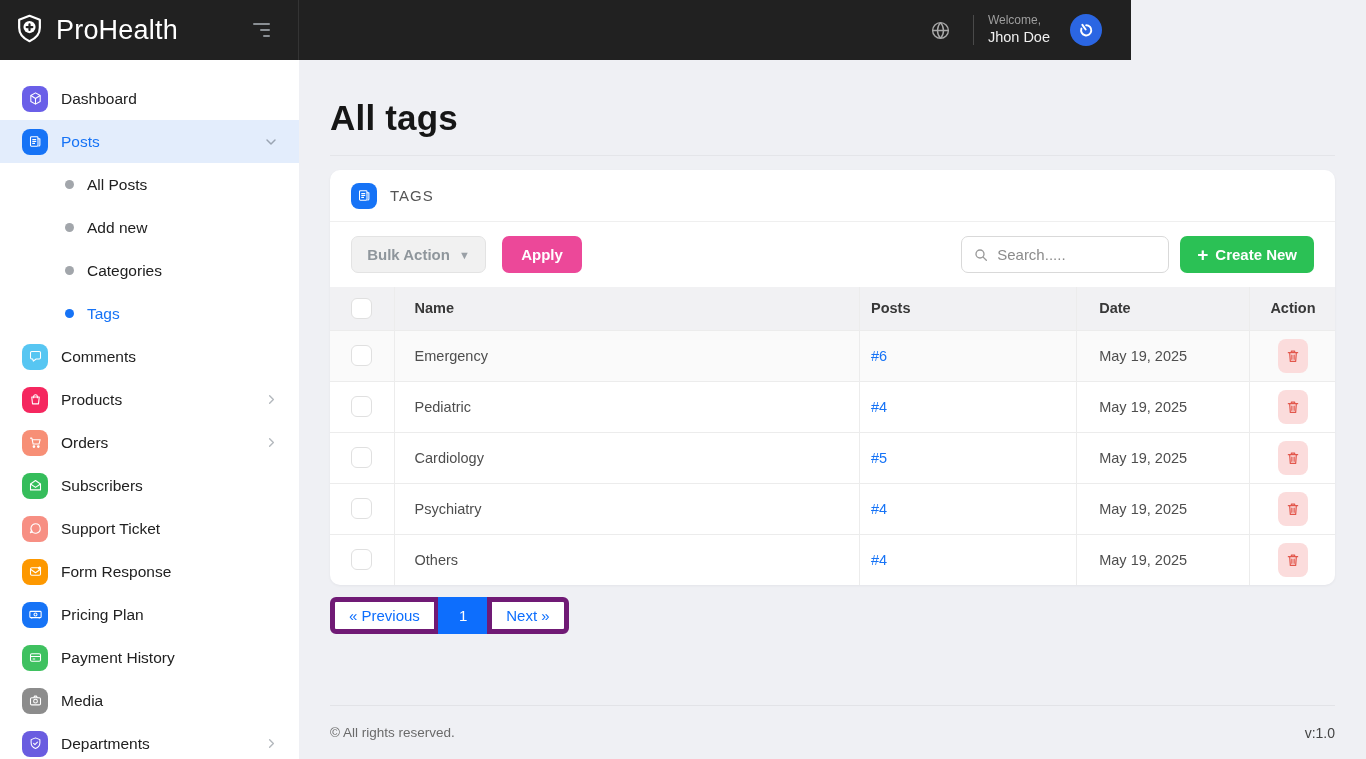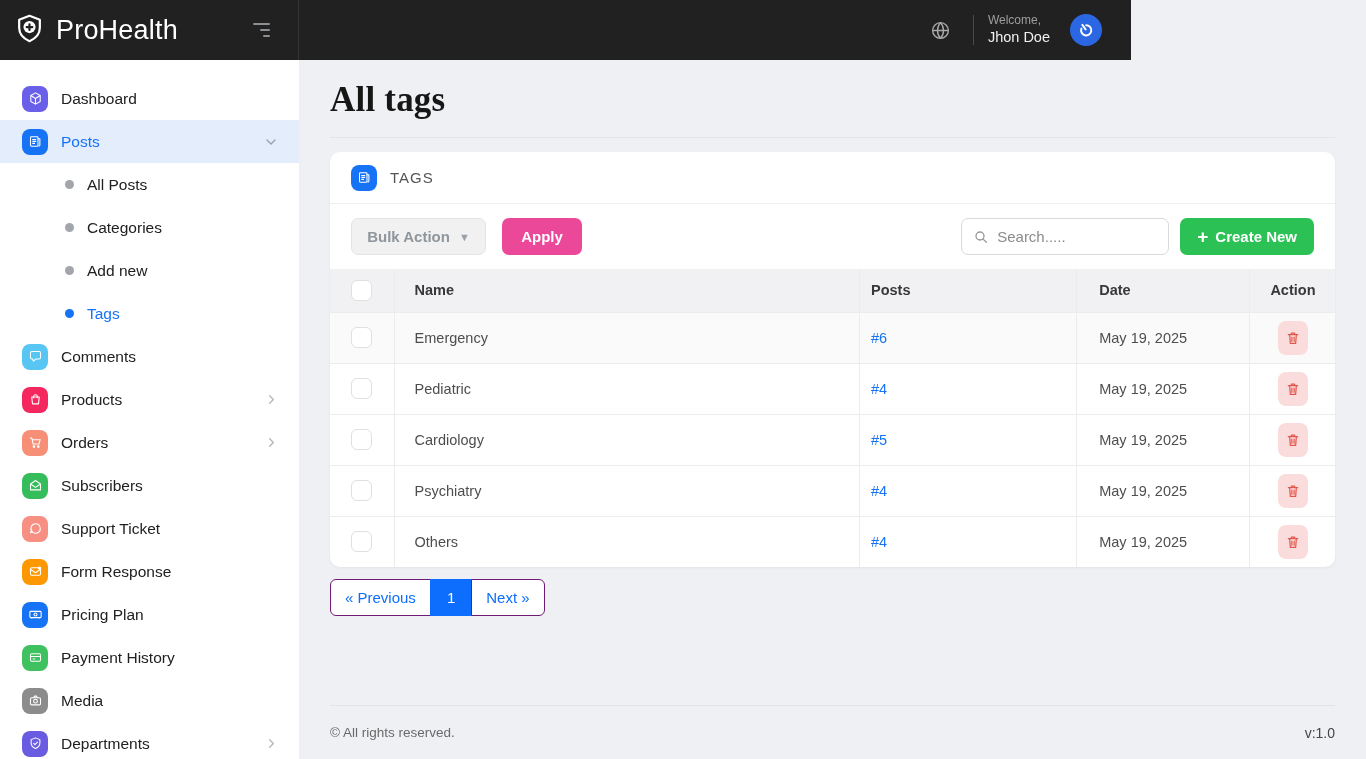--- a/index.html
+++ b/index.html
@@ -28,21 +28,21 @@
   .icon-sq { width:26px; height:26px; border-radius:8px; display:flex; align-items:center; justify-content:center; flex:none; }
   .chev { margin-left:auto; display:flex; }
   .sub-item { height:43px; display:flex; align-items:center; gap:13px; padding-left:65px; font-size:15.5px; color:#212121; cursor:pointer; }
   .sub-bullet { width:9px; height:9px; border-radius:50%; background:#a2a6ab; flex:none; }
   .sub-item.active { color:#1673f6; }
   .sub-item.active .sub-bullet { background:#1673f6; }
 
   
   .main { position:absolute; left:299px; top:60px; width:1067px; height:699px; background:#eff0f4; }
   .content { padding:0 31px; }
-  .page-title { font-size:35px; font-weight:700; color:#161616; padding-top:20px; letter-spacing:.2px;font-family:Liberation Serif, serif; }
+  .page-title { font-size:35px; font-weight:700; color:#161616; padding-top:38px; letter-spacing:.2px; }
   .title-divider { border-top:1px solid #e4e5e9; margin-top:17px; }
 
   .card { margin-top:14px; background:#ffffff; border-radius:10px; box-shadow:0 1px 3px rgba(20,20,43,.05); overflow:hidden; }
   .card-head { height:52px; display:flex; align-items:center; gap:13px; padding:0 21px; border-bottom:1px solid #efefef; }
   .card-title { font-size:15px; color:#555555; letter-spacing:1px; font-weight:500; }
 
   .toolbar { display:flex; align-items:center; justify-content:space-between; padding:14px 21px; }
   .toolbar-left, .toolbar-right { display:flex; align-items:center; }
   .bulk-select { width:135px; height:37px; background:#f1f1f1; border:1px solid #e3e3e3; border-radius:7px; display:flex; align-items:center; justify-content:center; gap:9px; color:#8f969c; font-size:15px; font-weight:700; cursor:pointer; }
   .bulk-caret { font-size:11px; color:#9aa0a6; }
@@ -62,21 +62,21 @@
   .col-posts { width:217px; padding-left:11px; border-right:1px solid #ececec; }
   .col-date { width:173px; padding-left:22px; border-right:1px solid #ececec; }
   .col-action { width:85px; padding-left:20px; }
   .tags td.col-action { text-align:center; padding-left:0; }
   .tags tr.row-first td { background:#fafafa;margin-left:34px; }
   .checkbox { width:21px; height:21px; border:1px solid #e0e0e0; border-radius:6px; background:#ffffff; display:inline-block; vertical-align:middle; cursor:pointer; }
   .post-link { color:#1673f6; text-decoration:none; cursor:pointer; }
   .trash-btn { width:30px; height:34px; border:none; border-radius:8px; background:#fbdcdc; display:inline-flex; align-items:center; justify-content:center; cursor:pointer; }
 
   .pagination { margin-top:12px; display:inline-flex; }
-  .page-btn { height:37px; display:flex; align-items:center; padding:0 14px; background:#ffffff; border:1px solid #701a75; color:#0d6efd; font-size:15px; cursor:pointer; margin-left:-1px; }
+  .page-btn { height:37px; display:flex; align-items:center; padding:0 14px; background:#ffffff; border:5px solid #701a75; color:#0d6efd; font-size:15px; cursor:pointer; margin-left:-1px; }
   .page-btn.first { border-radius:6px 0 0 6px; margin-left:0; }
   .page-btn.last { border-radius:0 6px 6px 0; }
   .page-btn.current { background:#0d6efd; border-color:#0d6efd; color:#ffffff; padding:0 16px; }
 
   .footer { position:absolute; bottom:0; left:31px; right:31px; height:54px; border-top:1px solid #e2e3e7; display:flex; align-items:center; justify-content:space-between; }
   .footer-copy { font-size:13.5px; color:#6a6a6a; }
   .footer-ver { font-size:14px; color:#444444; }
 </style>
 </head>
 <body>
@@ -149,25 +149,25 @@
         </svg>
     </span>
   </div>
 
   <div class="sub-item">
     <span class="sub-bullet"></span>
     <span>All Posts</span>
   </div>
   <div class="sub-item">
     <span class="sub-bullet"></span>
-    <span>Categories</span>
+    <span>Add new</span>
   </div>
   <div class="sub-item">
     <span class="sub-bullet"></span>
-    <span>Add new</span>
+    <span>Categories</span>
   </div>
   <div class="sub-item active">
     <span class="sub-bullet"></span>
     <span>Tags</span>
   </div>
 
   <div class="nav-item">
     <span class="icon-sq" style="background-color: rgb(87, 198, 242);">
       <svg width="15" height="15" viewBox="0 0 24 24" fill="none" stroke="#fff" stroke-width="1.7" stroke-linejoin="round">
           <path d="M20 6a2 2 0 0 0-2-2H6a2 2 0 0 0-2 2v8a2 2 0 0 0 2 2h1.5l1 3.5L13 16h5a2 2 0 0 0 2-2z"></path>

